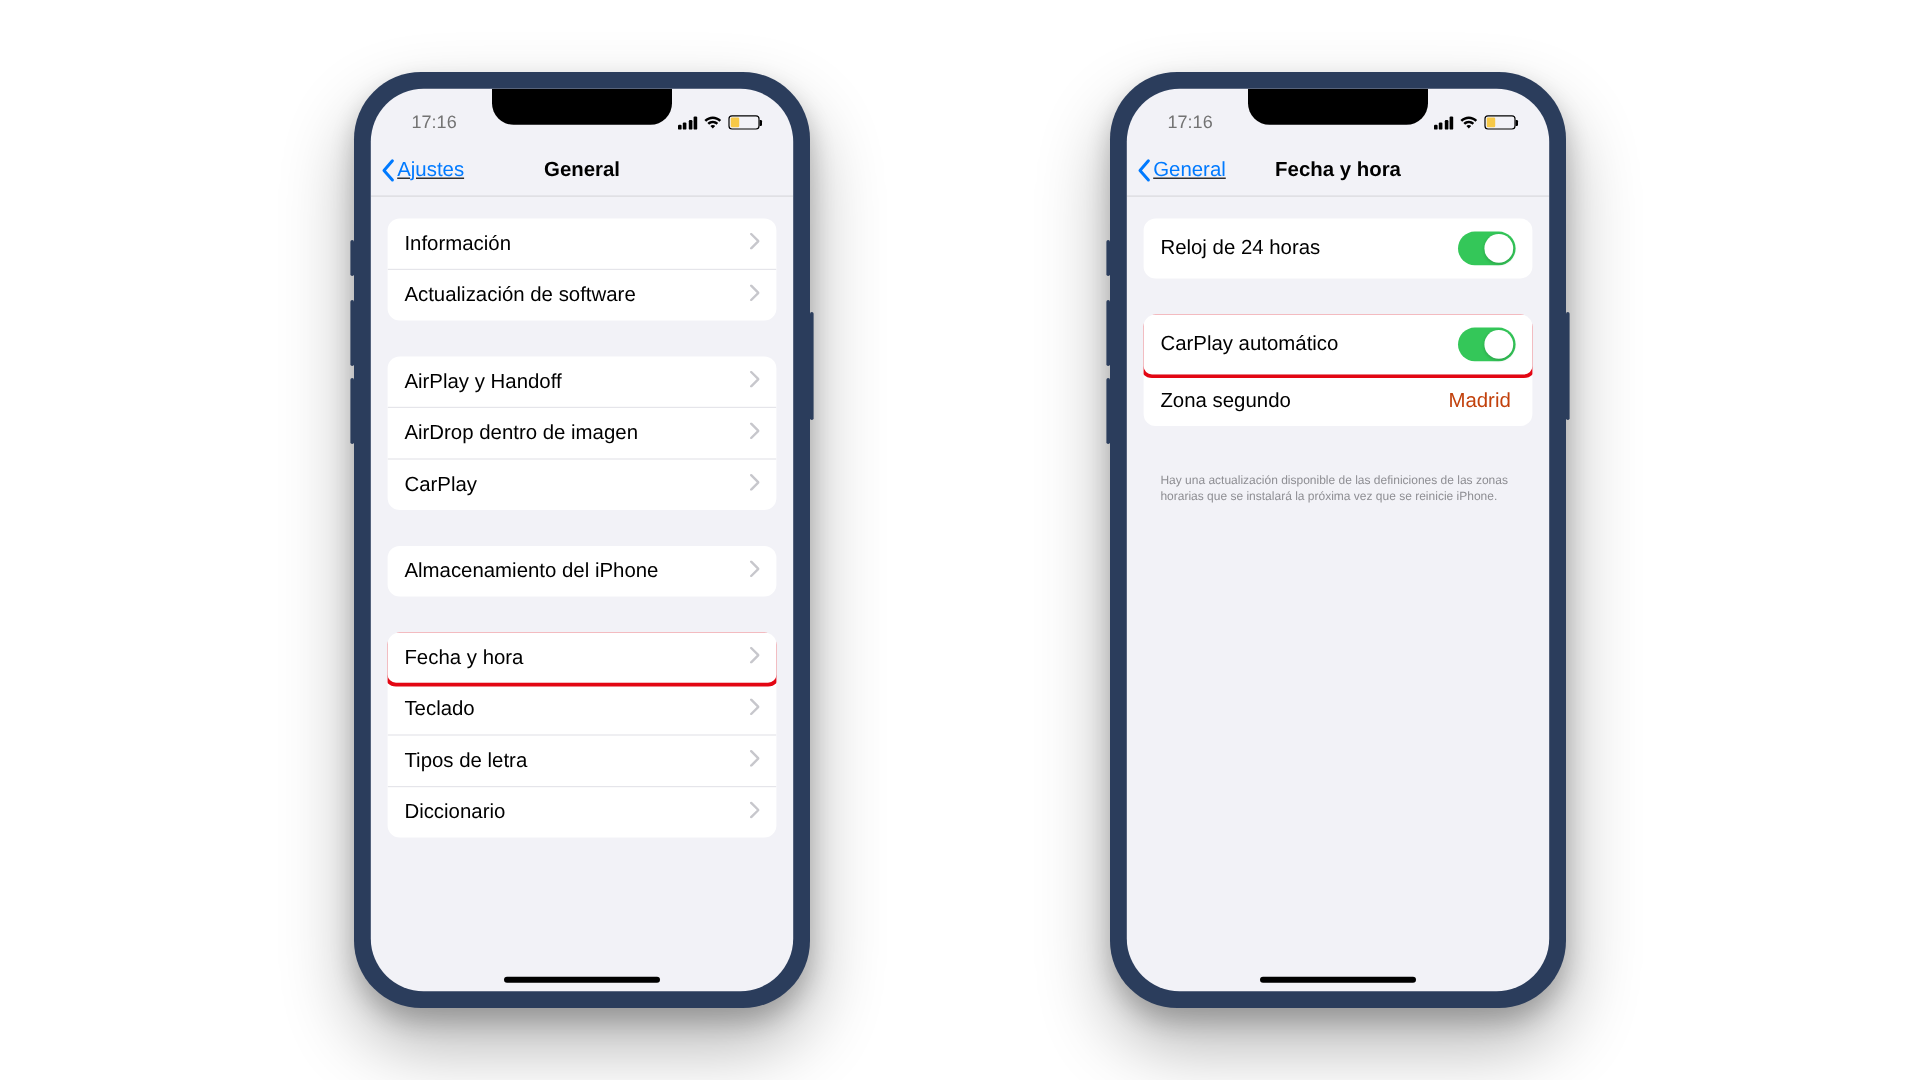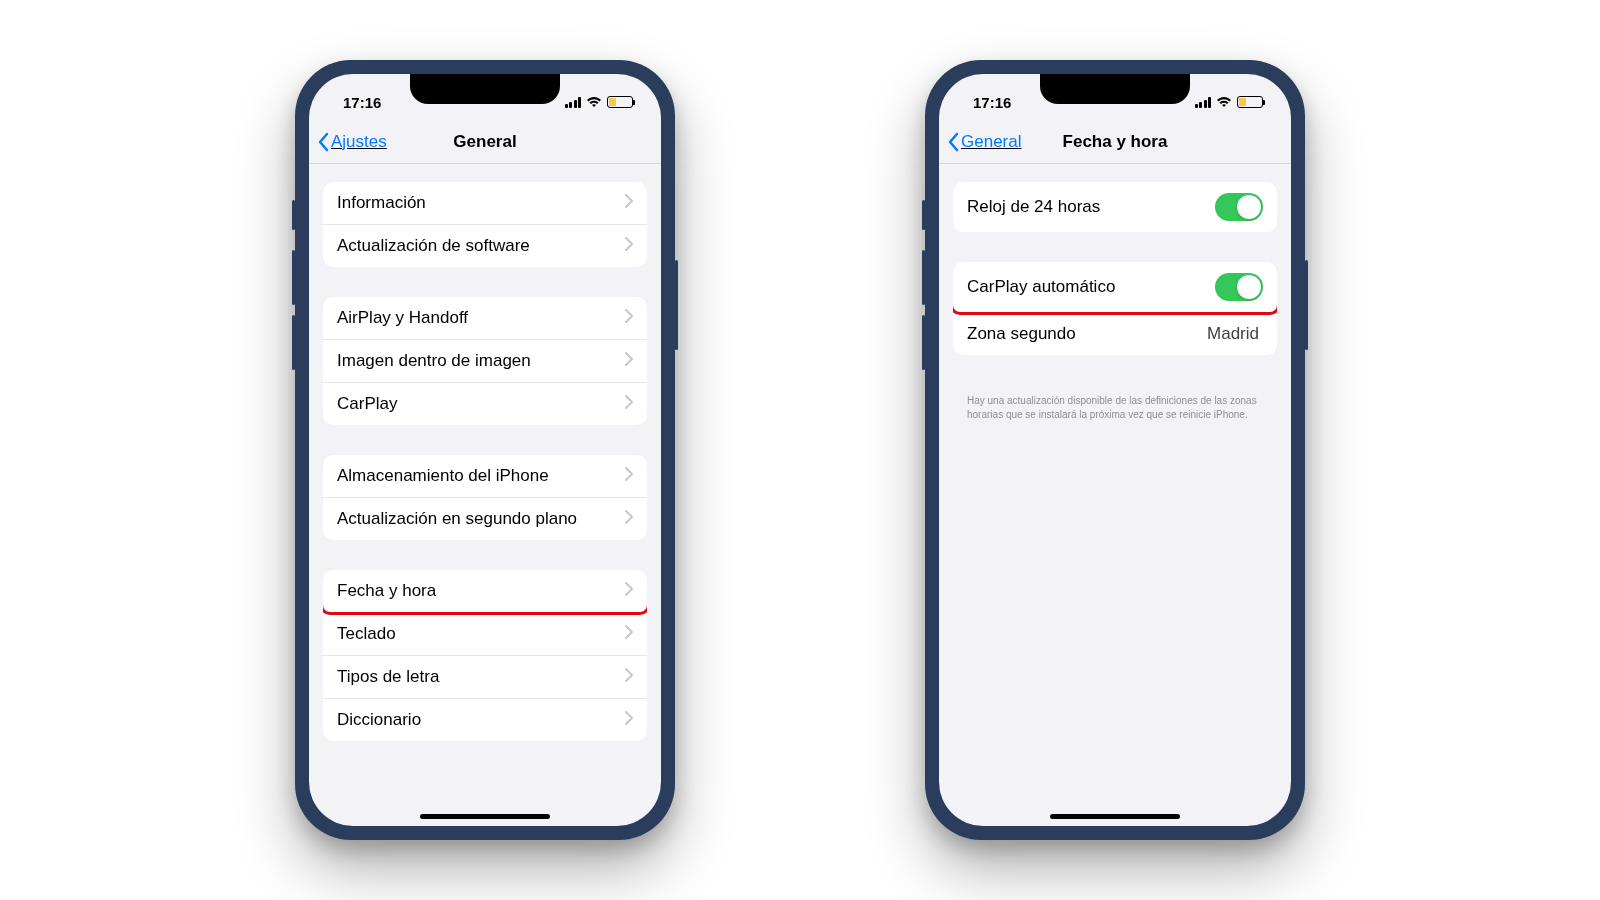--- a/index.html
+++ b/index.html
@@ -40,23 +40,23 @@
     background: #000;
     border-radius: 0 0 18px 18px;
     z-index: 10;
   }
   .status-bar {
     height: 46px;
     display: flex;
     justify-content: space-between;
     align-items: center;
     padding: 10px 28px 0 34px;
-    font-weight: 700;
+    font-weight: 400;
     font-size: 15px;
-    color: #000000;
+    color: #737373;
   }
   .status-right {
     display: flex;
     align-items: center;
     gap: 5px;
   }
   .signal-bars {
     display: flex;
     align-items: flex-end;
     gap: 1.5px;
@@ -135,21 +135,21 @@
     align-items:center;
     justify-content:center;
     padding: 11px 14px;
     font-size:17px;
     color:#000;
     border-bottom: 0.5px solid #e5e5ea;
     position:relative;
   }
   .row:last-child { border-bottom:none; }
   .row-label { flex:1; }
-  .row-value { color:#404040; font-size:17px; margin-right:4px; }
+  .row-value { color:#c2410c; font-size:17px; margin-right:4px; }
   .chevron {
     color:#c7c7cc;
   }
   .toggle {
     width:48px;
     height:28px;
     background:#34c759;
     border-radius:14px;
     position:relative;
   }
@@ -252,41 +252,35 @@
         </div>
       </div>
       <div class="group">
         <div class="row">
           <span class="row-label">AirPlay y Handoff</span>
           <span class="chevron"><svg width="8" height="14" viewBox="0 0 8 14">
                 <path d="M1 1 L7 7 L1 13" stroke="#c7c7cc" stroke-width="2" fill="none" stroke-linecap="round" stroke-linejoin="round"></path>
               </svg></span>
         </div>
         <div class="row">
-          <span class="row-label">Imagen dentro de imagen</span>
+          <span class="row-label">AirDrop dentro de imagen</span>
           <span class="chevron"><svg width="8" height="14" viewBox="0 0 8 14">
                 <path d="M1 1 L7 7 L1 13" stroke="#c7c7cc" stroke-width="2" fill="none" stroke-linecap="round" stroke-linejoin="round"></path>
               </svg></span>
         </div>
         <div class="row">
           <span class="row-label">CarPlay</span>
           <span class="chevron"><svg width="8" height="14" viewBox="0 0 8 14">
                 <path d="M1 1 L7 7 L1 13" stroke="#c7c7cc" stroke-width="2" fill="none" stroke-linecap="round" stroke-linejoin="round"></path>
               </svg></span>
         </div>
       </div>
       <div class="group">
         <div class="row">
           <span class="row-label">Almacenamiento del iPhone</span>
-          <span class="chevron"><svg width="8" height="14" viewBox="0 0 8 14">
-                <path d="M1 1 L7 7 L1 13" stroke="#c7c7cc" stroke-width="2" fill="none" stroke-linecap="round" stroke-linejoin="round"></path>
-              </svg></span>
-        </div>
-        <div class="row">
-          <span class="row-label">Actualización en segundo plano</span>
           <span class="chevron"><svg width="8" height="14" viewBox="0 0 8 14">
                 <path d="M1 1 L7 7 L1 13" stroke="#c7c7cc" stroke-width="2" fill="none" stroke-linecap="round" stroke-linejoin="round"></path>
               </svg></span>
         </div>
       </div>
       <div class="group">
         <div class="row">
           <div class="highlight"></div>
           <span class="row-label">Fecha y hora</span>
           <span class="chevron"><svg width="8" height="14" viewBox="0 0 8 14">

